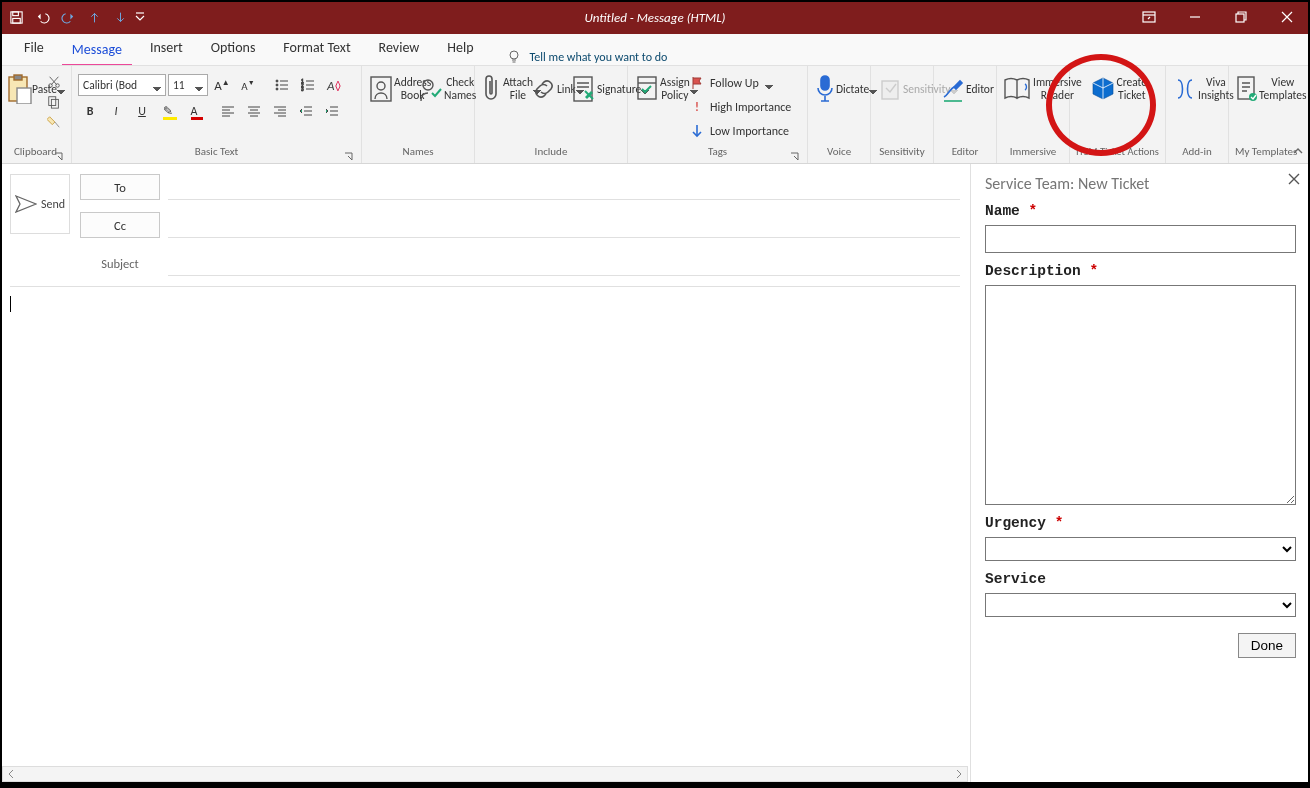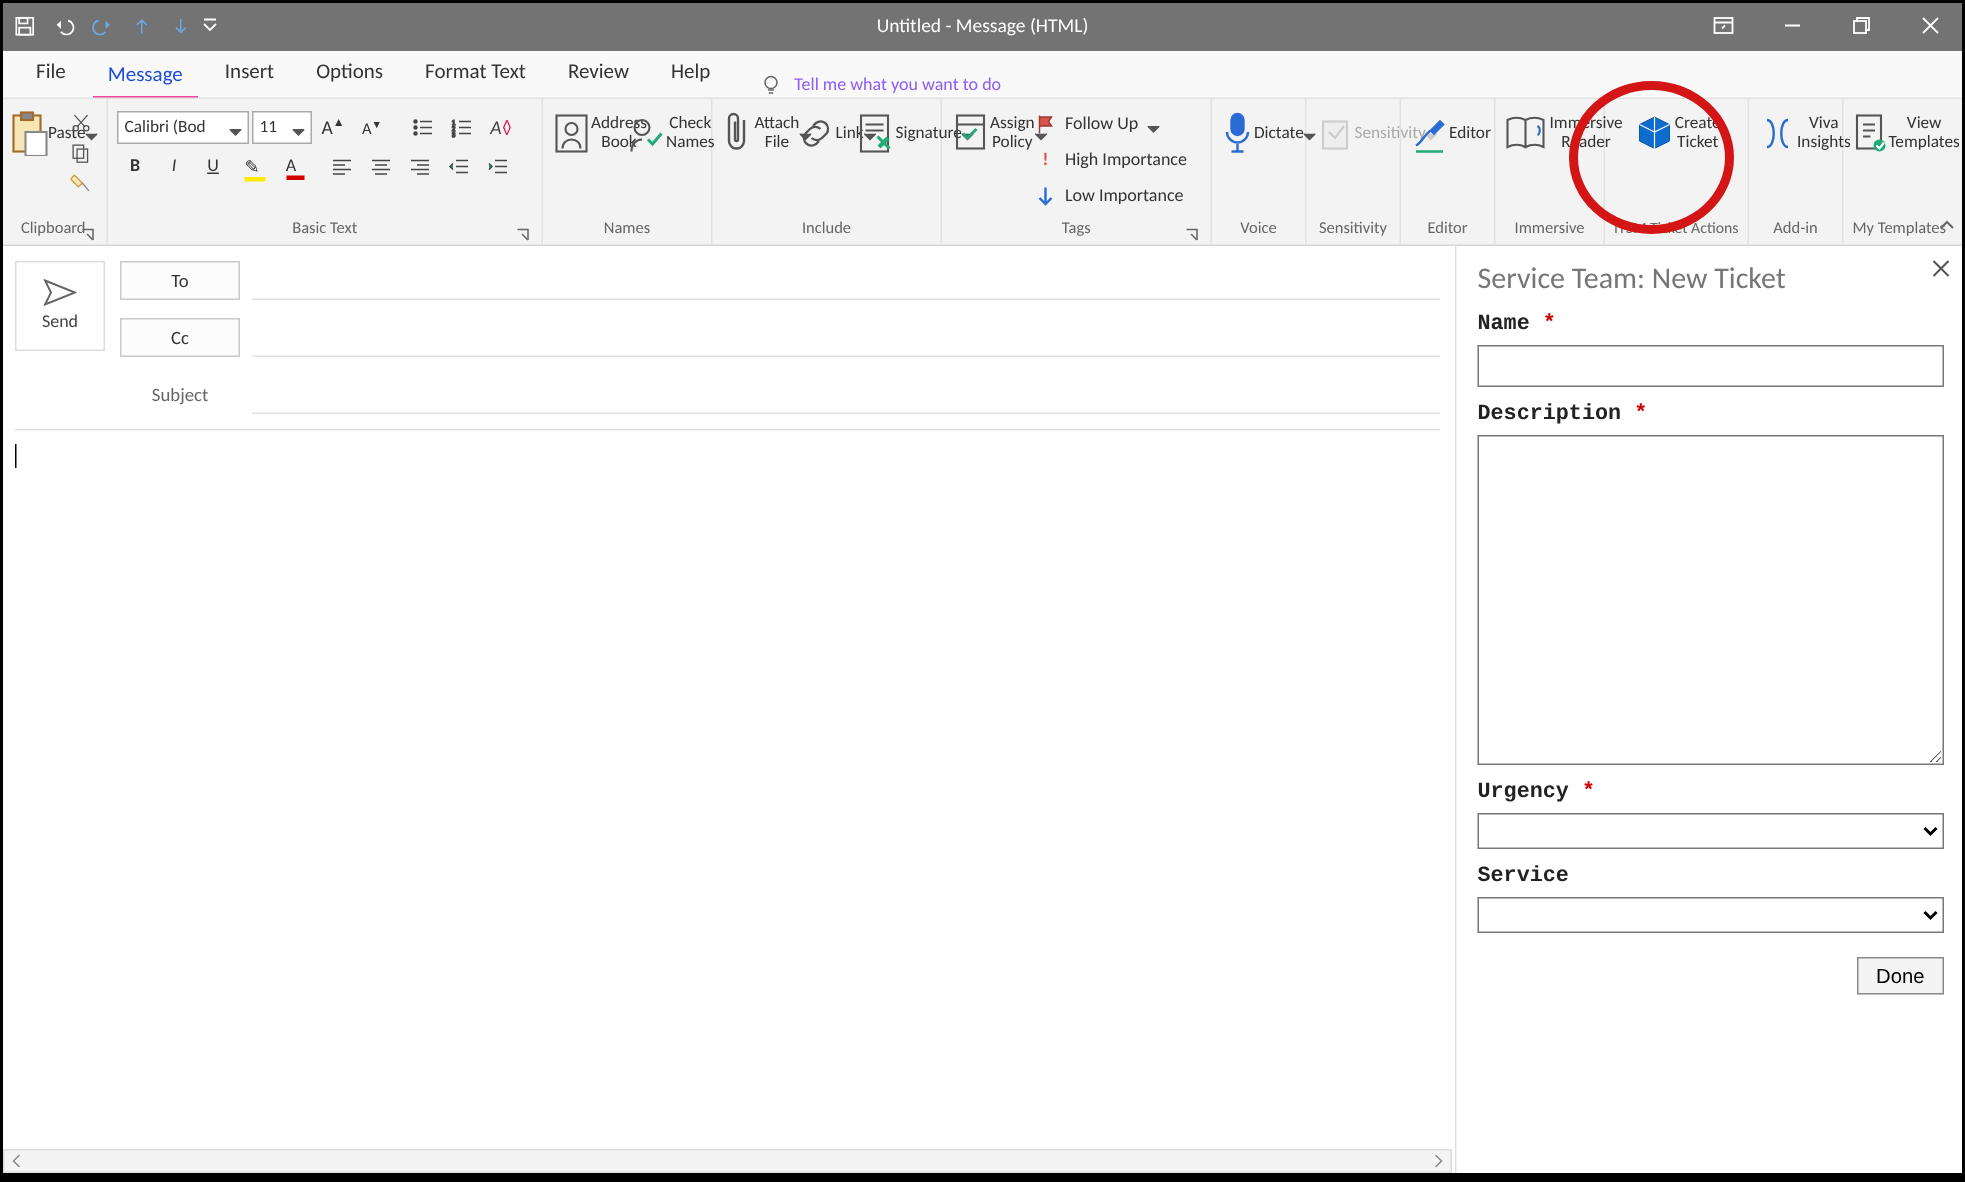--- a/index.html
+++ b/index.html
@@ -1,35 +1,35 @@
 <!DOCTYPE html>
 <html><head>
 <meta charset="utf-8">
 <style>
   * { box-sizing: border-box; }
   html, body { margin:0; padding:0; height:100%; font-family: "Segoe UI", Calibri, sans-serif; font-size:12px; color:#333; background:#fff; overflow:hidden; }
 
   
-  .title-bar { height:34px; background:#737373; color:#fff; display:flex; align-items:center; justify-content:space-between; position:relative; }
+  .title-bar { height:34px; background:#7f1d1d; color:#fff; display:flex; align-items:center; justify-content:space-between; position:relative;font-style:italic; }
   .title-bar .left { display:flex; align-items:center; gap:2px; padding:0 4px; }
   .qat-btn { width:24px; height:26px; display:flex; align-items:center; justify-content:center; cursor:default; }
   .qat-btn.enabled { cursor:pointer; }
   .qat-btn svg { stroke:#fff; fill:none; stroke-width:1.2; }
   .qat-btn.disabled svg { stroke:#6ea8e0; }
   .qat-dropdown-caret { width:12px; }
   .title-text { position:absolute; left:0; right:0; text-align:center; pointer-events:none; font-size:13px;}
   .win-btns { display:flex; }
   .win-btn { width:46px; height:34px; display:flex; align-items:center; justify-content:center; cursor:pointer; }
   .win-btn svg { stroke:#fff; fill:none; stroke-width:1.2; }
 
   
   .ribbon-tabs { height:32px; border-bottom:1px solid #e1e1e1; display:flex; align-items:flex-end; padding:0 14px; gap:8px; background:#f9f9f9; }
   .tab-btn { padding:6px 10px 6px 10px; font-size:14px; color:#333; cursor:pointer; border-bottom:3px solid transparent; }
   .tab-btn.active { color:#1d4ed8; border-bottom:1px solid #ec4899; }
-  .tell-me { display:flex; align-items:center; gap:8px; margin-left:14px; color:#8b5cf6; }
+  .tell-me { display:flex; align-items:center; gap:8px; margin-left:14px; color:#0c4a6e; }
   .tell-me svg { stroke:#666; fill:none; }
 
   
   .ribbon { background:#f3f3f3; border-bottom:1px solid #d6d6d6; display:flex; align-items:stretch; height:98px; position:relative;}
   .group { display:flex; flex-direction:column; padding:0 6px; border-right:1px solid #e1e1e1; }
   .group .controls { flex:1; display:flex; align-items:flex-start; padding-top:4px; }
   .group-label { height:18px; text-align:center; font-size:11px; color:#666; position:relative; }
   .group-launcher { position:absolute; right:2px; bottom:2px; width:10px; height:10px; cursor:pointer; }
   .group-launcher svg { stroke:#666; stroke-width:1; fill:none; }
 
@@ -57,34 +57,34 @@
   .tag-row { display:flex; align-items:center; gap:6px; font-size:12px; cursor:pointer; height:22px;}
 
   
   .collapse-chevron { position:absolute; right:6px; bottom:4px; cursor:pointer; }
 
   
   .workspace { display:flex; height:calc(100% - 34px - 32px - 98px - 4px); }
   .compose { flex:1; display:flex; flex-direction:column; overflow:hidden; }
   .header-rows { padding:10px 10px 0 10px; }
   .header-row { display:flex; align-items:center; gap:8px; margin-bottom:6px; }
-  .send-btn { width:60px; height:60px; border:1px solid #ddd; display:flex; flex-direction:column; align-items:center; justify-content:center; cursor:pointer; font-size:12px; color:#444; gap:4px;}
+  .send-btn { width:60px; height:60px; border:1px solid #ddd; display:flex; flex-direction:row; align-items:center; justify-content:center; cursor:pointer; font-size:12px; color:#444; gap:4px;}
   .send-col { display:flex; flex-direction:column; justify-content:center; }
   .field-btn { width:80px; height:26px; border:1px solid #c9c9c9; background:#fcfcfc; display:flex; align-items:center; justify-content:center; cursor:pointer; font-size:12.5px;}
   .field-input { flex:1; height:26px; border:none; border-bottom:1px solid #e0e0e0; outline:none; font-size:13px; padding:0 4px; background:transparent;}
   .subject-lbl { width:80px; text-align:center; color:#666; font-size:12.5px;}
   .body { flex:1; border-top:1px solid #e0e0e0; margin:4px 10px 0 10px; padding:8px 0; outline:none; font-size:14px; overflow:auto; }
   .body .cursor { display:inline-block; width:1px; height:16px; background:#000; vertical-align:text-bottom; }
   .scrollbar-h { height:16px; margin:0 2px 2px 2px; border:1px solid #ddd; background:#f4f4f4; position:relative; }
   .scrollbar-h .arrow { position:absolute; top:0; width:16px; height:14px; display:flex; align-items:center; justify-content:center; cursor:pointer;}
   .scrollbar-h .arrow.left { left:0; } .scrollbar-h .arrow.right { right:0; }
 
   
   .side-panel { width:340px; border-left:1px solid #e0e0e0; padding:10px 14px; display:flex; flex-direction:column; gap:6px; position:relative; font-size:14px; color:#222;}
-  .side-title { font-size:20px; color:#767676; font-weight:400; }
+  .side-title { font-size:16px; color:#767676; font-weight:400; }
   .side-close { position:absolute; top:8px; right:10px; cursor:pointer; color:#555; }
   .fld-label { font-weight:700; font-size:14.5px; margin-top:4px;font-family:Liberation Mono, monospace;}
   .req { color:#c00; }
   .fld-input { width:100%; height:28px; border:1px solid #777; padding:2px 4px; font-size:13px; }
   .fld-area { width:100%; height:220px; border:1px solid #777; resize:both; padding:4px; font-size:13px; font-family:inherit;}
   .fld-select { width:100%; height:24px; border:1px solid #777; background:#fff; font-size:13px;}
   .done-row { display:flex; justify-content:flex-end; margin-top:10px;}
   .done-btn { padding:4px 12px; border:1px solid #888; background:#f4f4f4; cursor:pointer; font-size:13.5px;}
 
   

